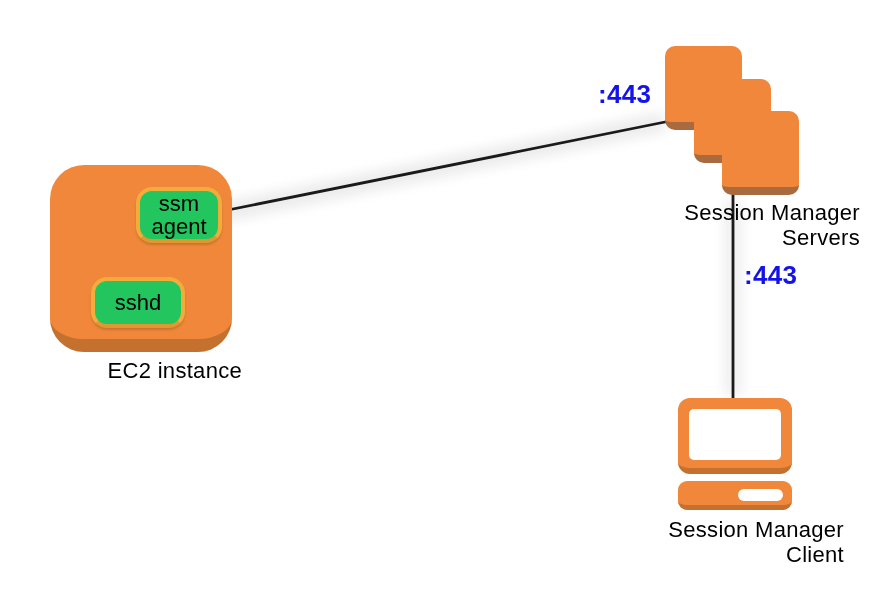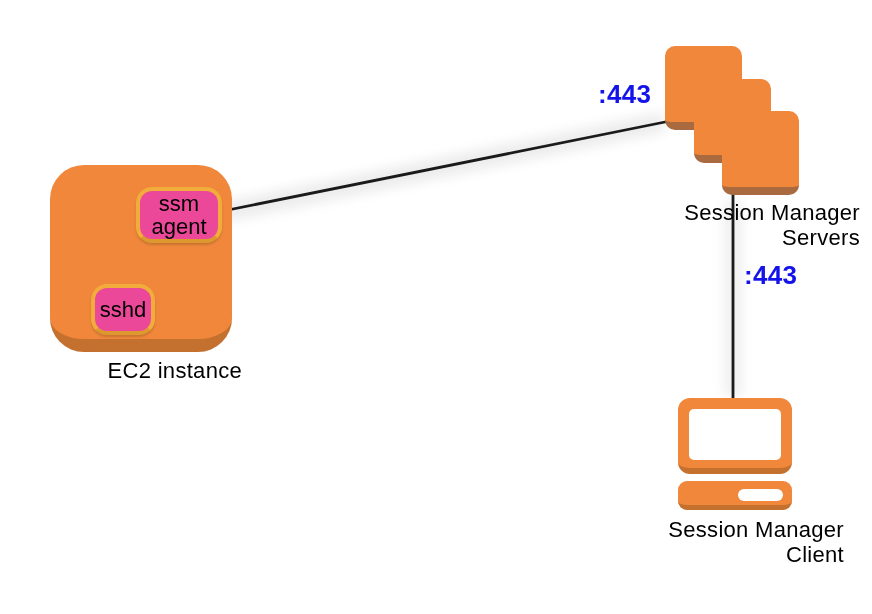--- a/index.html
+++ b/index.html
@@ -16,29 +16,29 @@
   
   .ec2-box {
     left:50px; top:165px; width:182px; height:187px;
     background:#F0873B; border-bottom:13px solid #C4702F;
     border-radius:34px;
   }
 
   
   .pill {
     position:absolute; z-index:3;
-    background:#ec4899; border:4px solid #F2AC3B; border-bottom-color:#DD9830;
+    background:#22c55e; border:4px solid #F2AC3B; border-bottom-color:#DD9830;
     border-radius:16px;
     display:flex; align-items:center; justify-content:center;
     font-size:22px; line-height:23px; text-align:center; color:#000;
     white-space:pre-line;
     box-shadow:0 2px 2px rgba(160,95,35,0.45);
   }
   .pill-ssm  { left:136px; top:187px; width:86px; height:56px; }
-  .pill-sshd { left:91px;  top:284px; width:64px; height:51px; }
+  .pill-sshd { left:91px;  top:277px; width:94px; height:51px; }
 
   
   .srv {
     position:absolute; width:77px; height:84px;
     background:#F0873B; border-bottom:8px solid #A96A3F;
     border-radius:10px;
   }
   .srv1 { left:665px; top:46px; }
   .srv2 { left:694px; top:79px; }
   .srv3 { left:722px; top:111px; }

